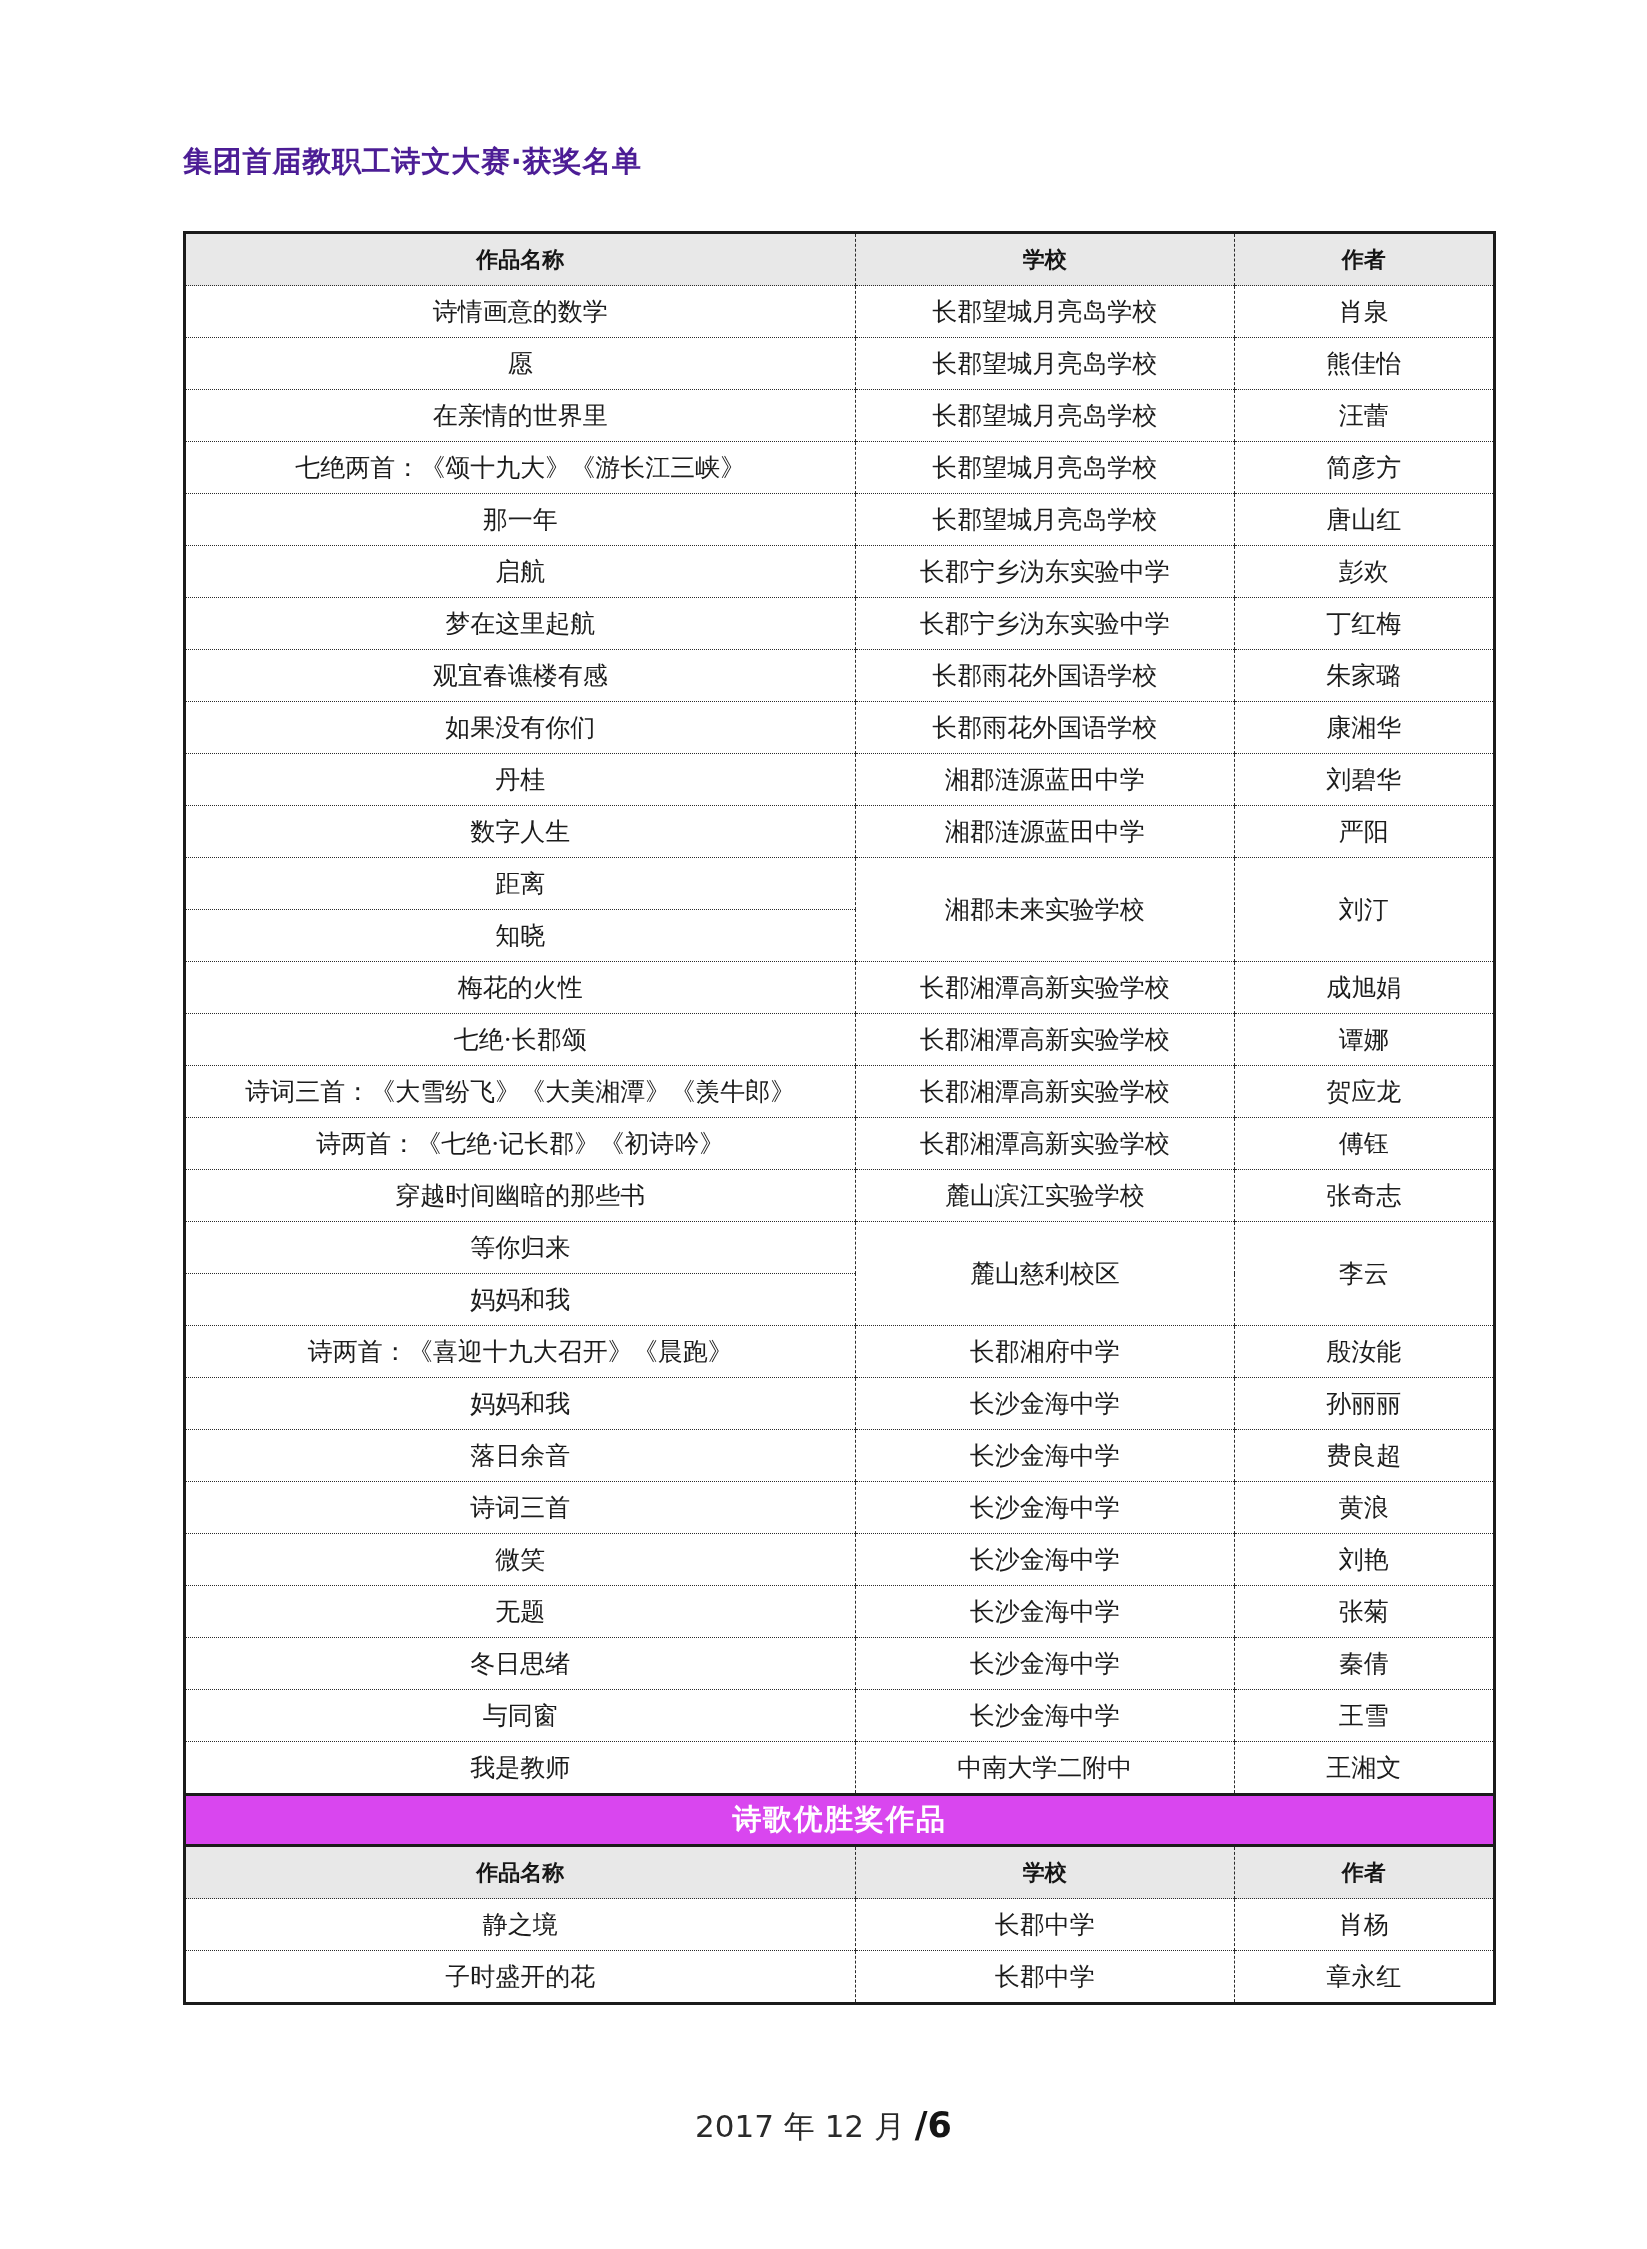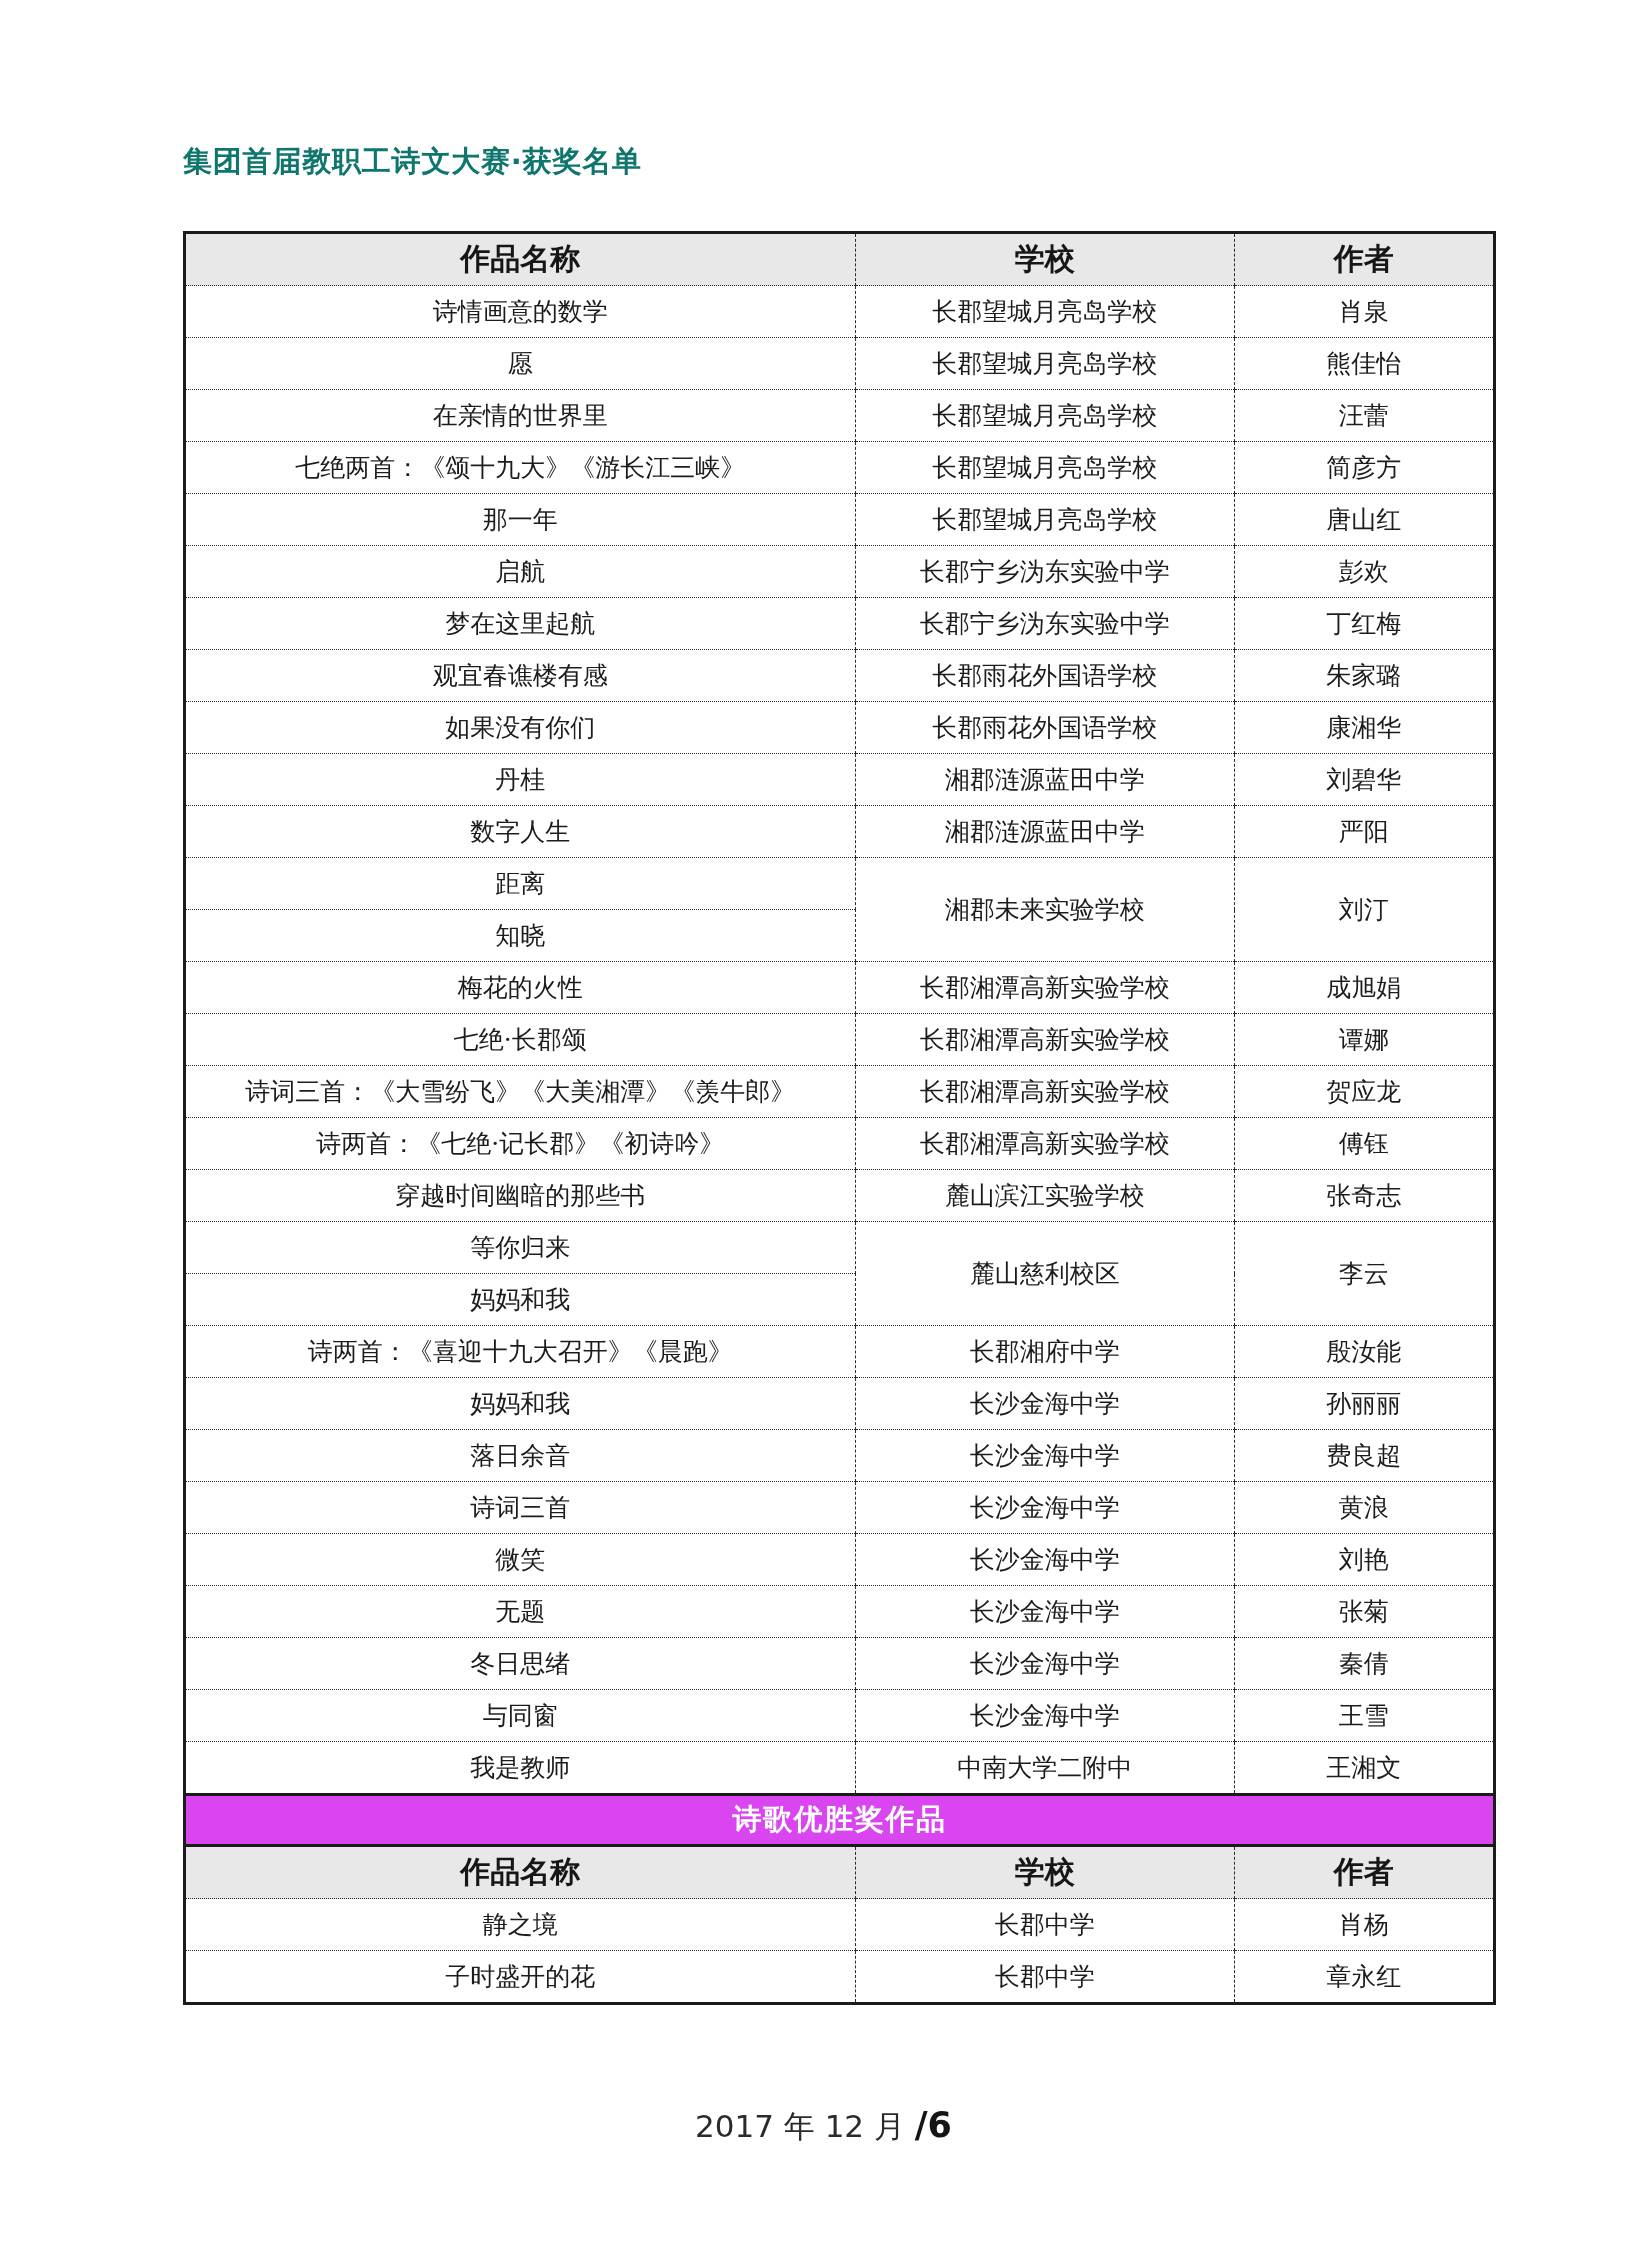--- a/index.html
+++ b/index.html
@@ -15,21 +15,21 @@
     color: #1c1c1c;
   }
   .page-title {
     position: absolute;
     left: 183px;
     top: 142px;
     font-family: "DejaVu Sans", "Liberation Sans", sans-serif;
     font-weight: bold;
     font-size: 29px;
     letter-spacing: 0.8px;
-    color: #0f766e;
+    color: #4c1d95;
   }
   .table-wrap {
     position: absolute;
     left: 183px;
     top: 231px;
     width: 1313px;
     border: 3.3px solid #1b1b1b;
     box-sizing: border-box;
     background: #ffffff;
   }
@@ -39,21 +39,21 @@
     table-layout: fixed;
   }
   table.award col.c1 { width: 51.2%; }
   table.award col.c2 { width: 29.0%; }
   table.award col.c3 { width: 19.8%; }
   table.award th {
     height: 49px;
     background: #e8e8e8;
     font-family: "DejaVu Sans", "Liberation Sans", sans-serif;
     font-weight: bold;
-    font-size: 30px;
+    font-size: 22px;
     color: #161616;
     vertical-align: middle;
   }
   table.award td {
     height: 49px;
     font-size: 25px;
     text-align: center;
     vertical-align: middle;
     color: #1c1c1c;
     overflow: hidden;

